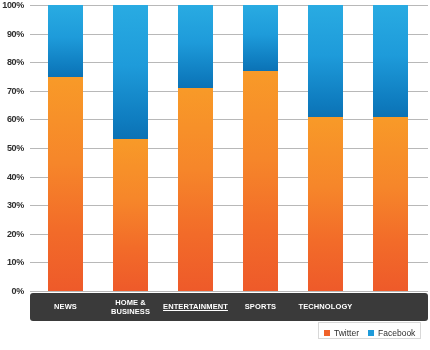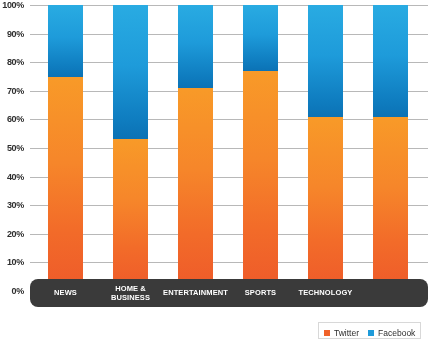--- a/index.html
+++ b/index.html
@@ -58,24 +58,24 @@
     background:linear-gradient(to bottom,#F89A28 0%,#F6862A 40%,#F26B29 72%,#EE5A2A 100%);
   }
   .seg-top{             
     top:0;
     background:linear-gradient(to bottom,#29ABE2 0%,#1E9BDA 45%,#0F7DC0 85%,#0B72B5 100%);
   }
 
   
   #category-bar{
     position:absolute;
-    left:30px; top:279px;
+    left:30px; top:293px;
     width:398px; height:28px;
     background:#3A3A3A;
-    border-radius:8px;
+    border-radius:3px;
   }
   .cat-label{
     position:absolute;
     top:0; height:28px;
     width:65px;
     display:flex;
     flex-direction:column;
     align-items:center;
     justify-content:center;
     color:#ffffff;
@@ -163,21 +163,21 @@
     </div>
 
   <div id="category-bar">
       <div class="cat-label" style="left: 3px;">
         <span>NEWS</span>
       </div>
       <div class="cat-label" style="left: 68px;">
         <span>HOME &amp;</span>
         <span>BUSINESS</span>
       </div>
-      <div class="cat-label" style="left: 133px;">
+      <div class="cat-label" style="left: 133px; text-decoration: underline;">
         <span>ENTERTAINMENT</span>
       </div>
       <div class="cat-label" style="left: 198px;">
         <span>SPORTS</span>
       </div>
       <div class="cat-label" style="left: 263px;">
         <span>TECHNOLOGY</span>
       </div>
     </div>
 

